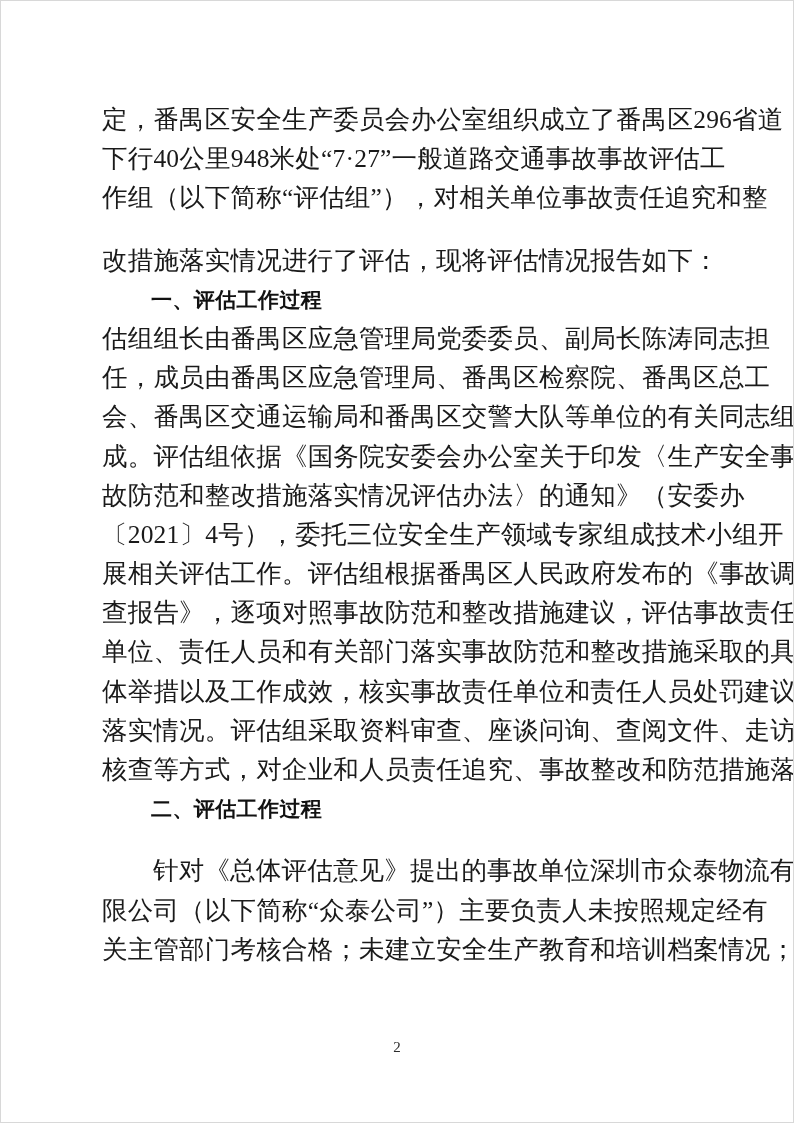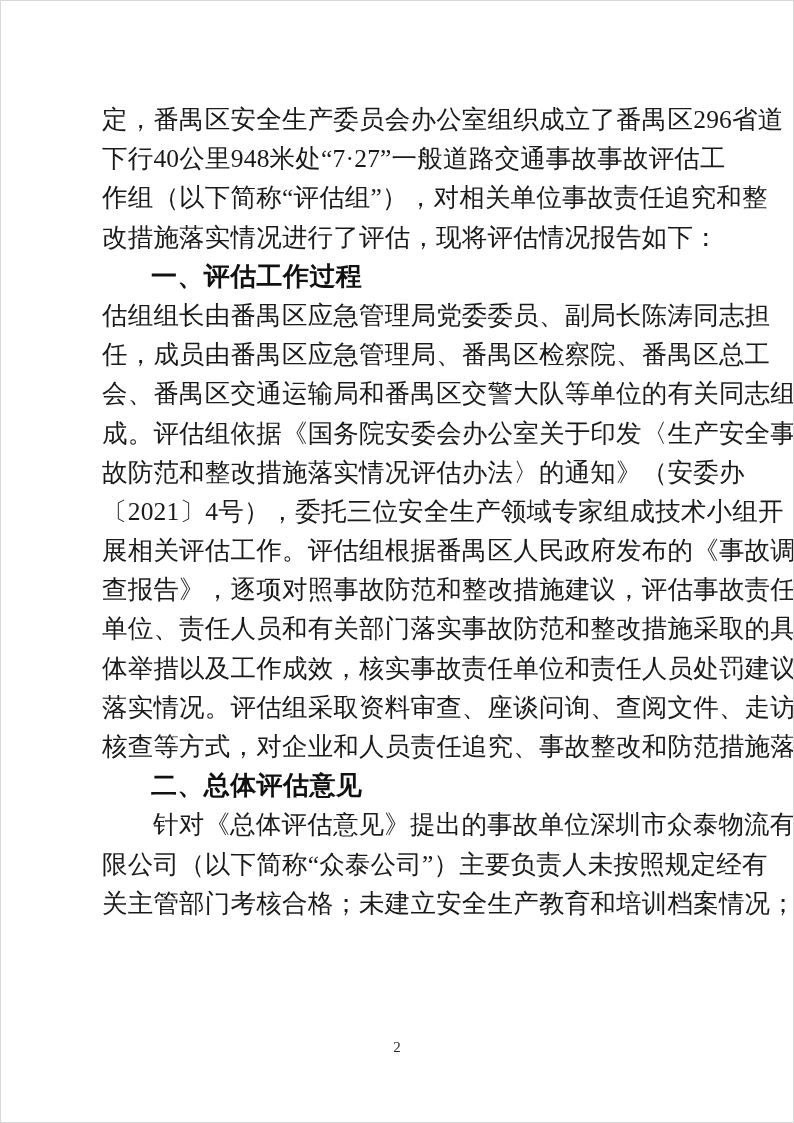--- a/index.html
+++ b/index.html
@@ -38,30 +38,31 @@
   .line.justify {
     display: flex;
     justify-content: space-between;
     white-space: normal;
   }
   .line.justify > span {
     display: inline-block;
   }
   .line.last {
     display: block;
+    margin-top: 23px;
   }
   .indent {
     display: inline-block;
     width: 51px;
   }
   
   .heading {
     height: 39.2px;
     line-height: 39.2px;
-    font-size: 26px;
+    font-size: 21px;
     font-weight: 700;
     color: #111111;
     font-family: "Liberation Sans", "DejaVu Sans", sans-serif;
     letter-spacing: 0.4px;
     white-space: nowrap;
   }
   .heading .indent {
     width: 49px;
   }
   .page-number {
@@ -537,21 +538,21 @@
         <span>改</span>
         <span>和</span>
         <span>防</span>
         <span>范</span>
         <span>措</span>
         <span>施</span>
         <span>落</span>
       </div>
 
     <div class="heading">
-      <span class="indent"></span><span>二、总体评估意见</span>
+      <span class="indent"></span><span>二、评估工作过程</span>
     </div>
 
     <div class="line last">
       <span class="indent"></span><span>针对《总体评估意见》提出的事故单位深圳市众泰物流有</span>
     </div>
     <div class="line justify" style="display: flex; justify-content: space-between;">
 
     <span>限</span>
         <span>公</span>
         <span>司</span>

